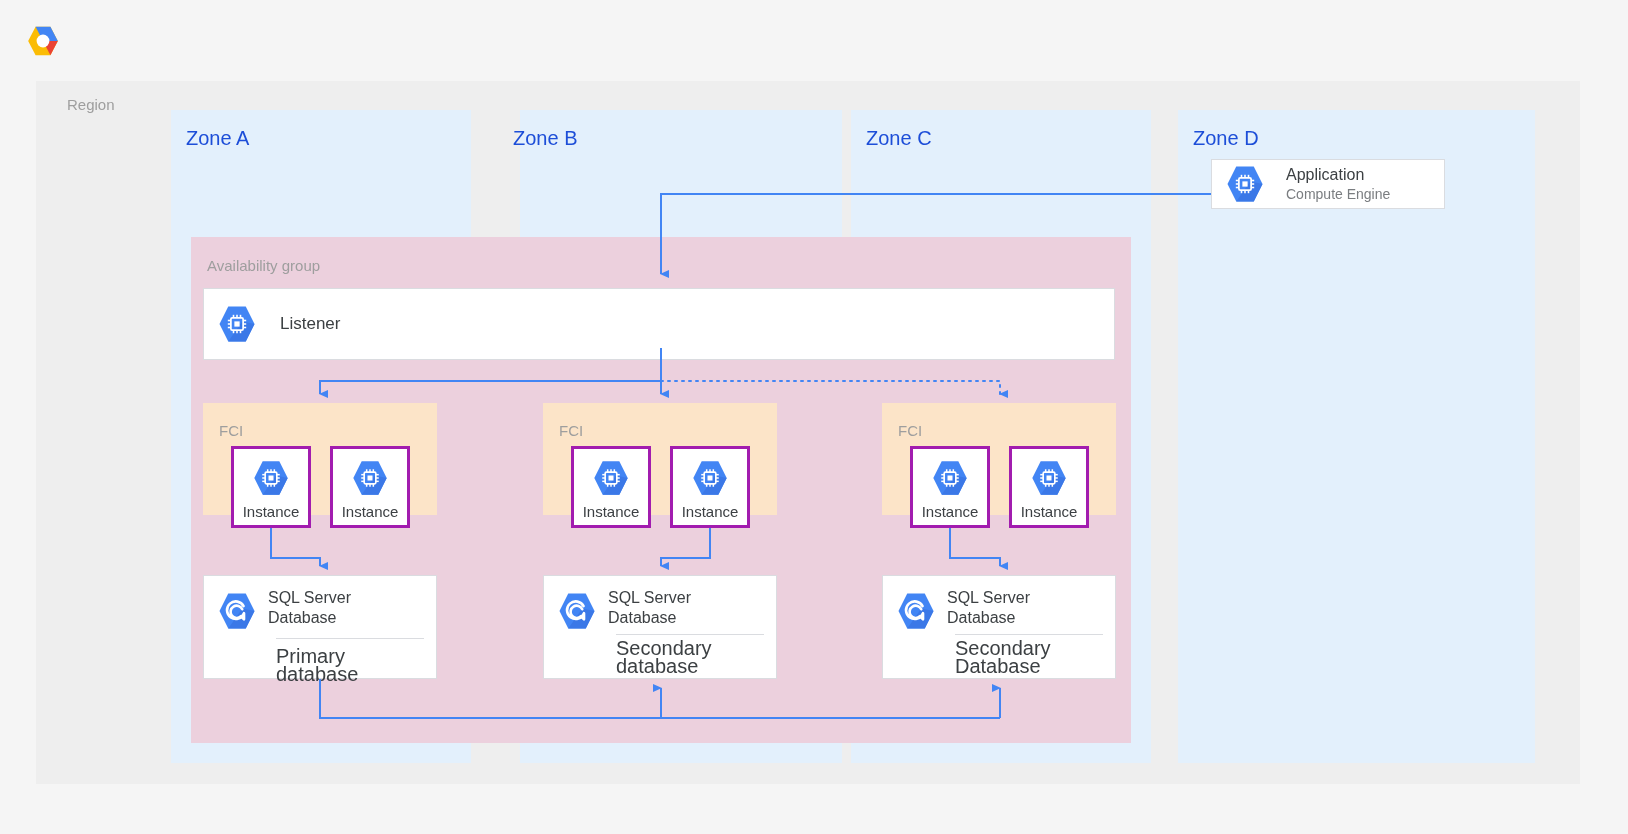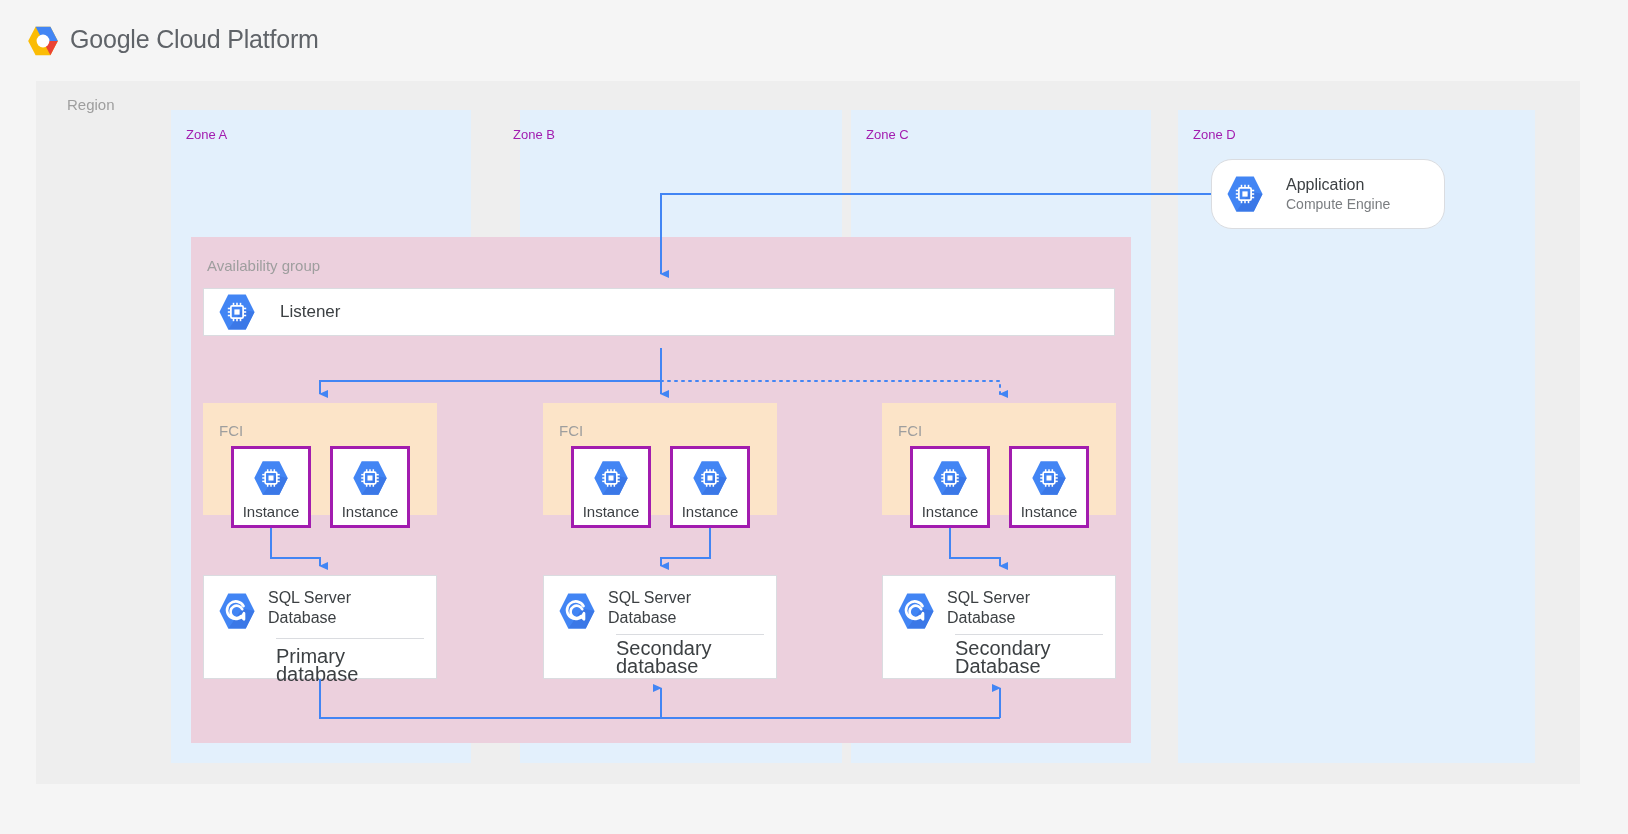--- a/index.html
+++ b/index.html
@@ -56,22 +56,22 @@
   
   .zone {
     position: absolute;
     background: #e3f0fc;
     top: 110px;
     height: 653px;
   }
   .zone-label {
     position: absolute;
     top: 127px;
-    font-size: 13px;
-    color: #a21caf;
+    font-size: 20px;
+    color: #1d4ed8;
   }
   #zone-a { left: 171px; width: 300px; }
   #zone-b { left: 520px; width: 322px; }
   #zone-c { left: 851px; width: 300px; }
   #zone-d { left: 1178px; width: 357px; }
 
   
   #availability-group {
     position: absolute;
     left: 191px; top: 237px;
@@ -89,38 +89,37 @@
   .card {
     position: absolute;
     background: #ffffff;
     border: 1px solid #dadce0;
     box-sizing: border-box;
   }
 
   
   #listener-box {
     left: 203px; top: 288px;
-    width: 912px; height: 48px;
+    width: 912px; height: 72px;
     display: flex;
     align-items: center;
   }
   #listener-box .node-icon { margin-left: 12px; }
   #listener-label {
     margin-left: 22px;
     font-size: 17px;
     color: #3c4043;
   }
 
   
   #app-box {
     left: 1211px; top: 159px;
-    width: 234px; height: 70px;
+    width: 234px; height: 50px;
     display: flex;
     align-items: center;
-    border-radius: 21px;
   }
   #app-box .node-icon { margin-left: 12px; }
   #app-text { margin-left: 20px; }
   #app-title {
     font-size: 16px;
     color: #3c4043;
     line-height: 20px;
   }
   #app-sub {
     font-size: 14px;
@@ -221,21 +220,20 @@
 <div id="canvas">
 
   <div id="header">
     <svg id="logo-mark" viewBox="0 0 40 38">
       <path d="M11.2 2 L28.8 2 L37.6 19 L28.8 36 L11.2 36 L2.4 19 Z" fill="#fbbc05"></path>
       <path d="M11.2 2 L28.8 2 L37.6 19 L20 19 Z" fill="#4285f4"></path>
       <path d="M37.6 19 L28.8 36 L20 19 Z" fill="#ea4335"></path>
       <path d="M11.2 2 L20 19 L2.4 19 Z" fill="#4285f4" opacity="0.0"></path>
       <circle cx="20" cy="19" r="7.6" fill="#ffffff"></circle>
     </svg>
-    <div id="logo-text"><span class="g-bold">Google</span><span> Cloud Platform</span></div>
   </div>
 
   <div id="region"></div>
   <div id="region-label">Region</div>
 
   <div class="zone" id="zone-a"></div>
   <div class="zone" id="zone-b"></div>
   <div class="zone" id="zone-c"></div>
   <div class="zone" id="zone-d"></div>
 

